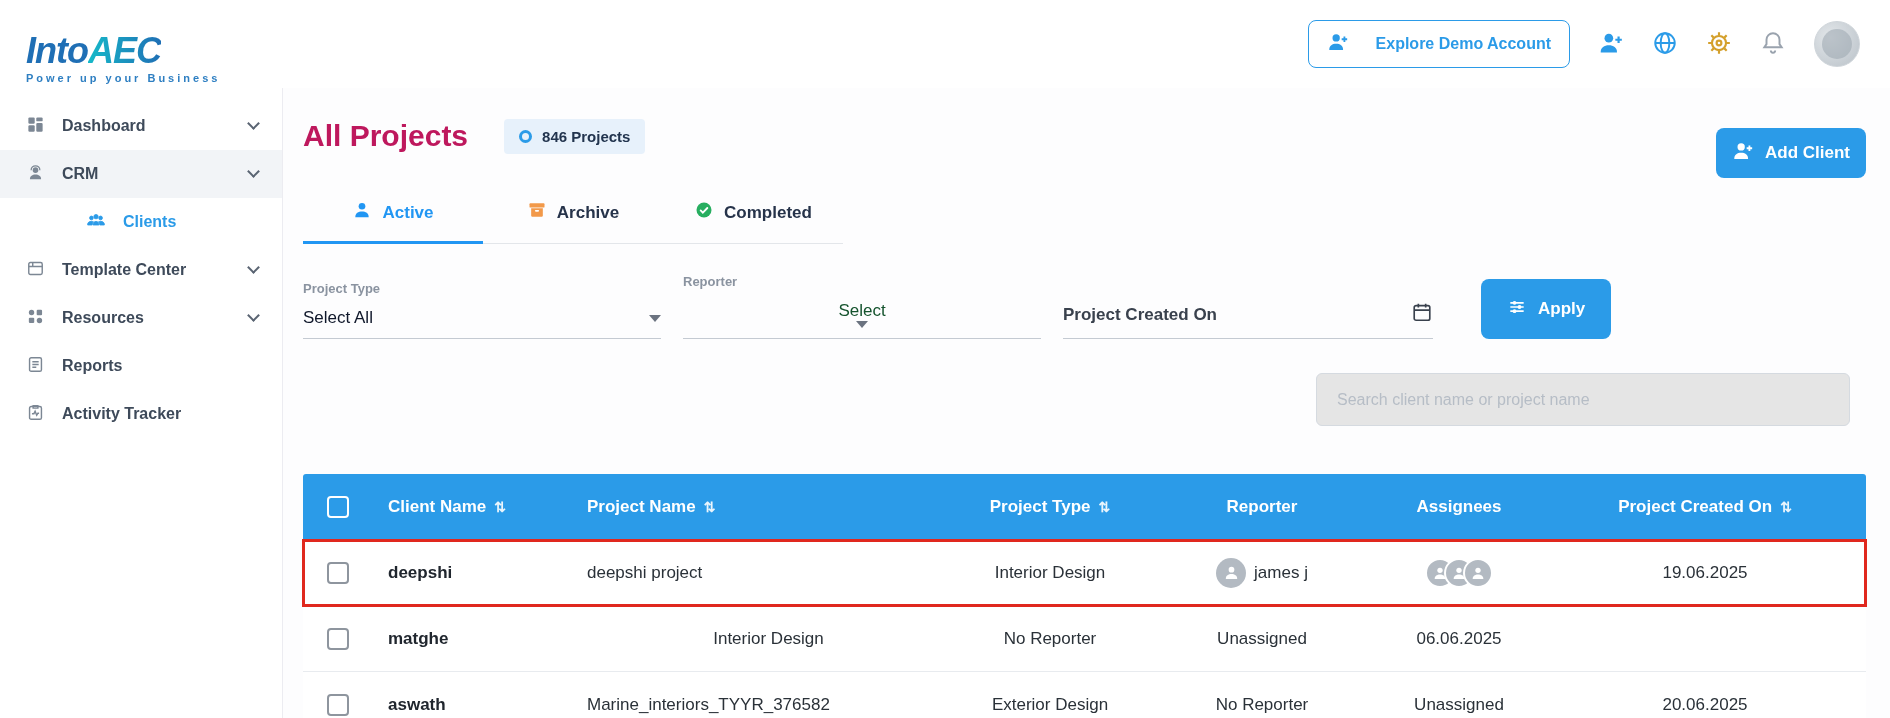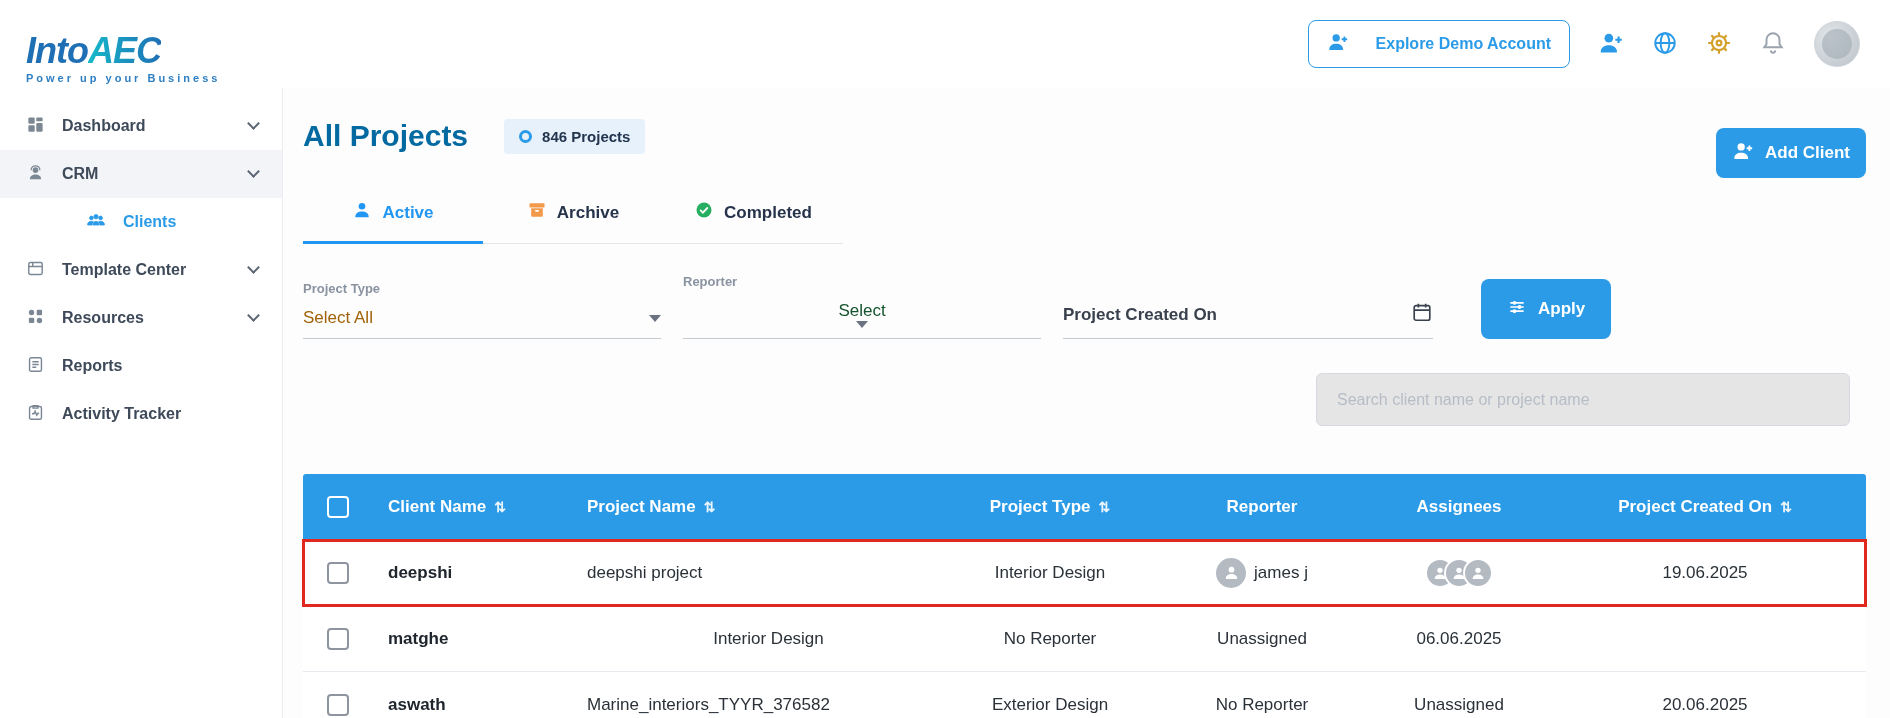--- a/index.html
+++ b/index.html
@@ -40,40 +40,40 @@
   .side-item.sub { padding-left:86px; }
   .side-item.selected { color:#2B9BE8; }
   .side-item.selected svg { fill:#2B9BE8; stroke:#2B9BE8; }
   .chev { width:9px; height:9px; border-right:2px solid #5A6472; border-bottom:2px solid #5A6472;
     transform:rotate(45deg); margin-left:auto; margin-top:-5px; }
 
   
   .main { flex:1; position:relative; padding:0 24px 0 20px; background:#fdfdfe; min-width:0; }
 
   .title-row { margin-top:28px; display:flex; align-items:center; gap:36px; height:40px; }
-  .page-title { font-size:30px; font-weight:700; color:#0369a1; }
+  .page-title { font-size:30px; font-weight:700; color:#be185d; }
   .count-badge { display:flex; align-items:center; gap:10px; background:#E7F1FB; border-radius:4px;
     padding:9px 15px; font-size:15px; font-weight:600; color:#22344E; }
   .ring { width:13px; height:13px; border:3px solid #2B9BE8; border-radius:50%; }
 
   .add-client-btn { position:absolute; top:40px; right:24px; height:50px; display:flex;
     align-items:center; gap:11px; background:#2B9BE8; color:#fff; border:none; border-radius:8px;
     padding:0 16px; font-size:17px; font-weight:700; cursor:pointer; font-family:inherit; }
 
   .tabs { margin-top:28px; display:flex; width:540px; border-bottom:1px solid #E3E6EA; }
   .tab { flex:1; display:flex; align-items:center; justify-content:center; gap:10px;
     padding:16px 0 18px; font-size:17px; font-weight:600; color:#26334A; cursor:pointer; position:relative; }
   .tab.active { color:#2196F3; }
   .tab.active::after { content:""; position:absolute; left:0; right:0; bottom:-1px; height:3px; background:#2196F3; }
 
   .filters { margin-top:30px; display:flex; align-items:flex-end; gap:22px; }
   .field { width:358px; }
   .field-label { font-size:13px; font-weight:700; color:#8A93A0; margin-bottom:12px; }
   .field-input { display:flex; align-items:center; justify-content:space-between;
-    border-bottom:1px solid #C4CAD2; padding-bottom:10px; font-size:17px; color:#a16207; cursor:pointer; }
+    border-bottom:1px solid #C4CAD2; padding-bottom:10px; font-size:17px; color:#0f172a; cursor:pointer; }
   .field-input.placeholder { color:#14532d;flex-direction:column; }
   .caret { width:0; height:0; border-left:6px solid transparent; border-right:6px solid transparent;
     border-top:7px solid #6B7380; }
   .date-field { width:370px; }
   .date-field .field-input { font-weight:600; color:#39414D; }
   .apply-btn { margin-left:26px; height:60px; display:flex; align-items:center; gap:11px;
     background:#2B9BE8; color:#fff; border:none; border-radius:8px; padding:0 26px;
     font-size:17px; font-weight:700; cursor:pointer; font-family:inherit; }
 
   .search-row { margin-top:34px; display:flex; justify-content:flex-end; padding-right:16px; }

